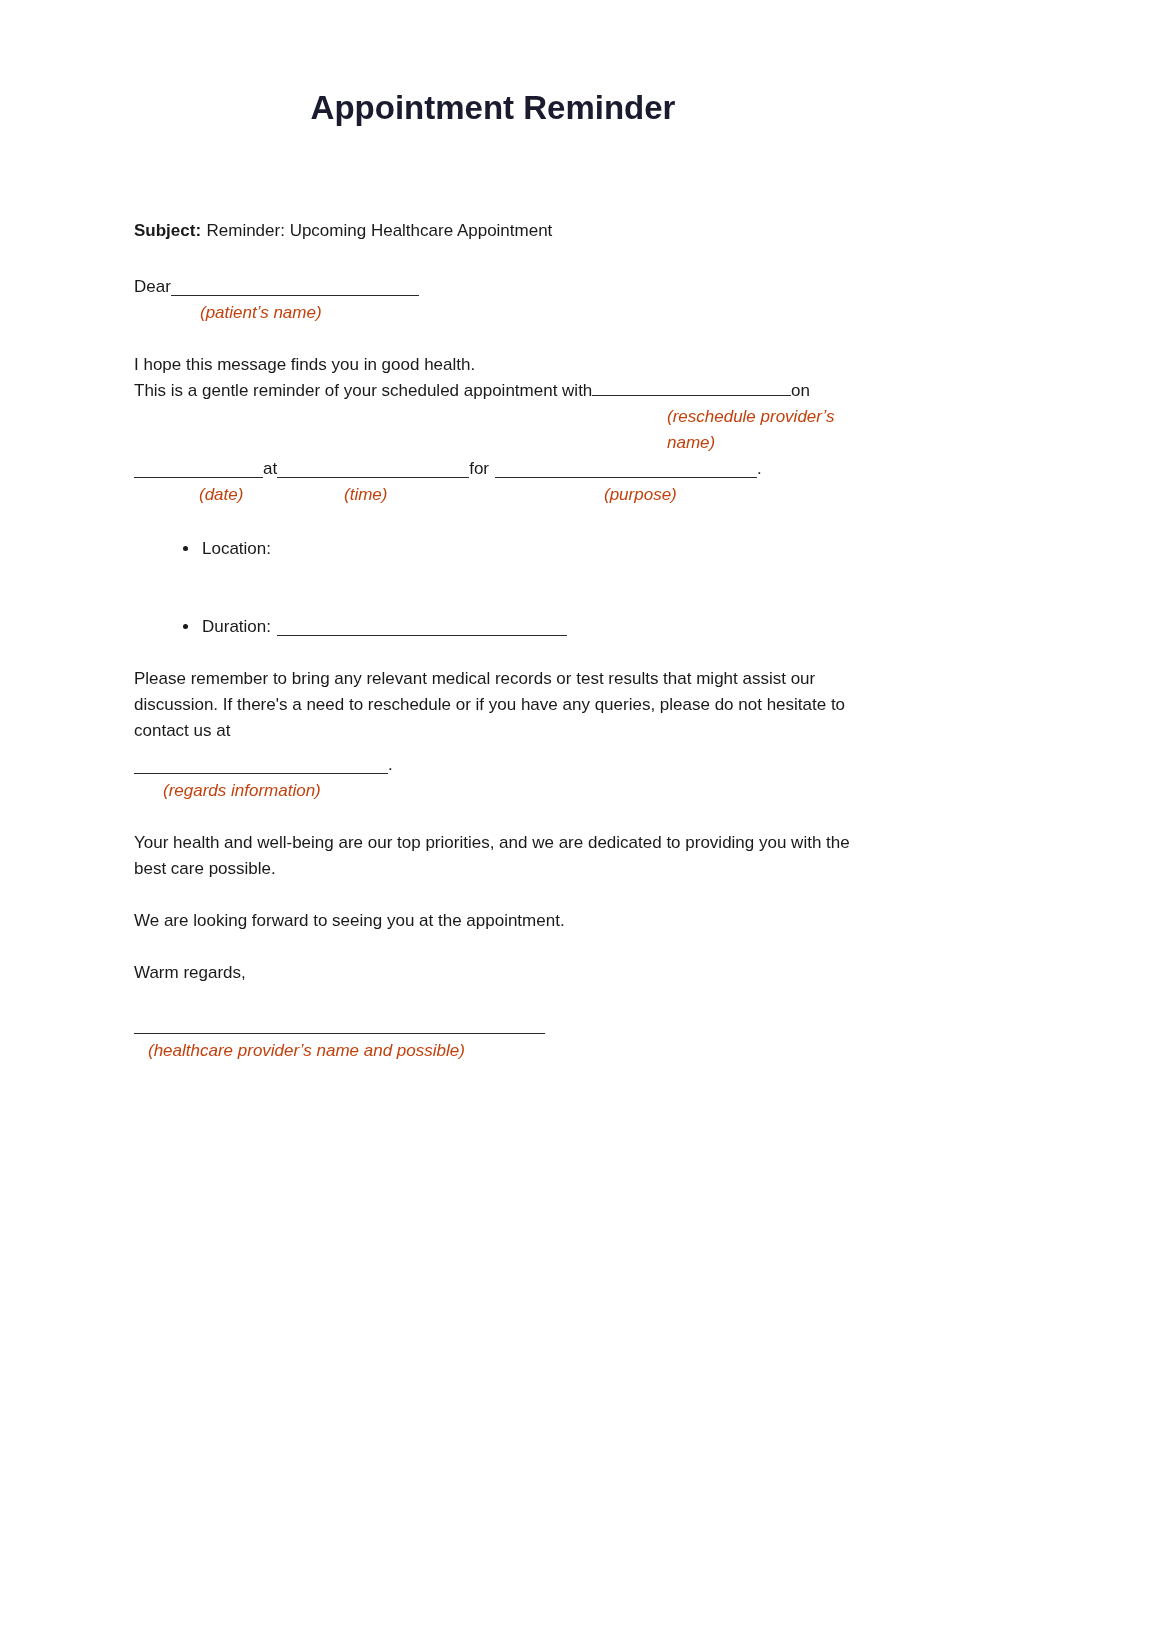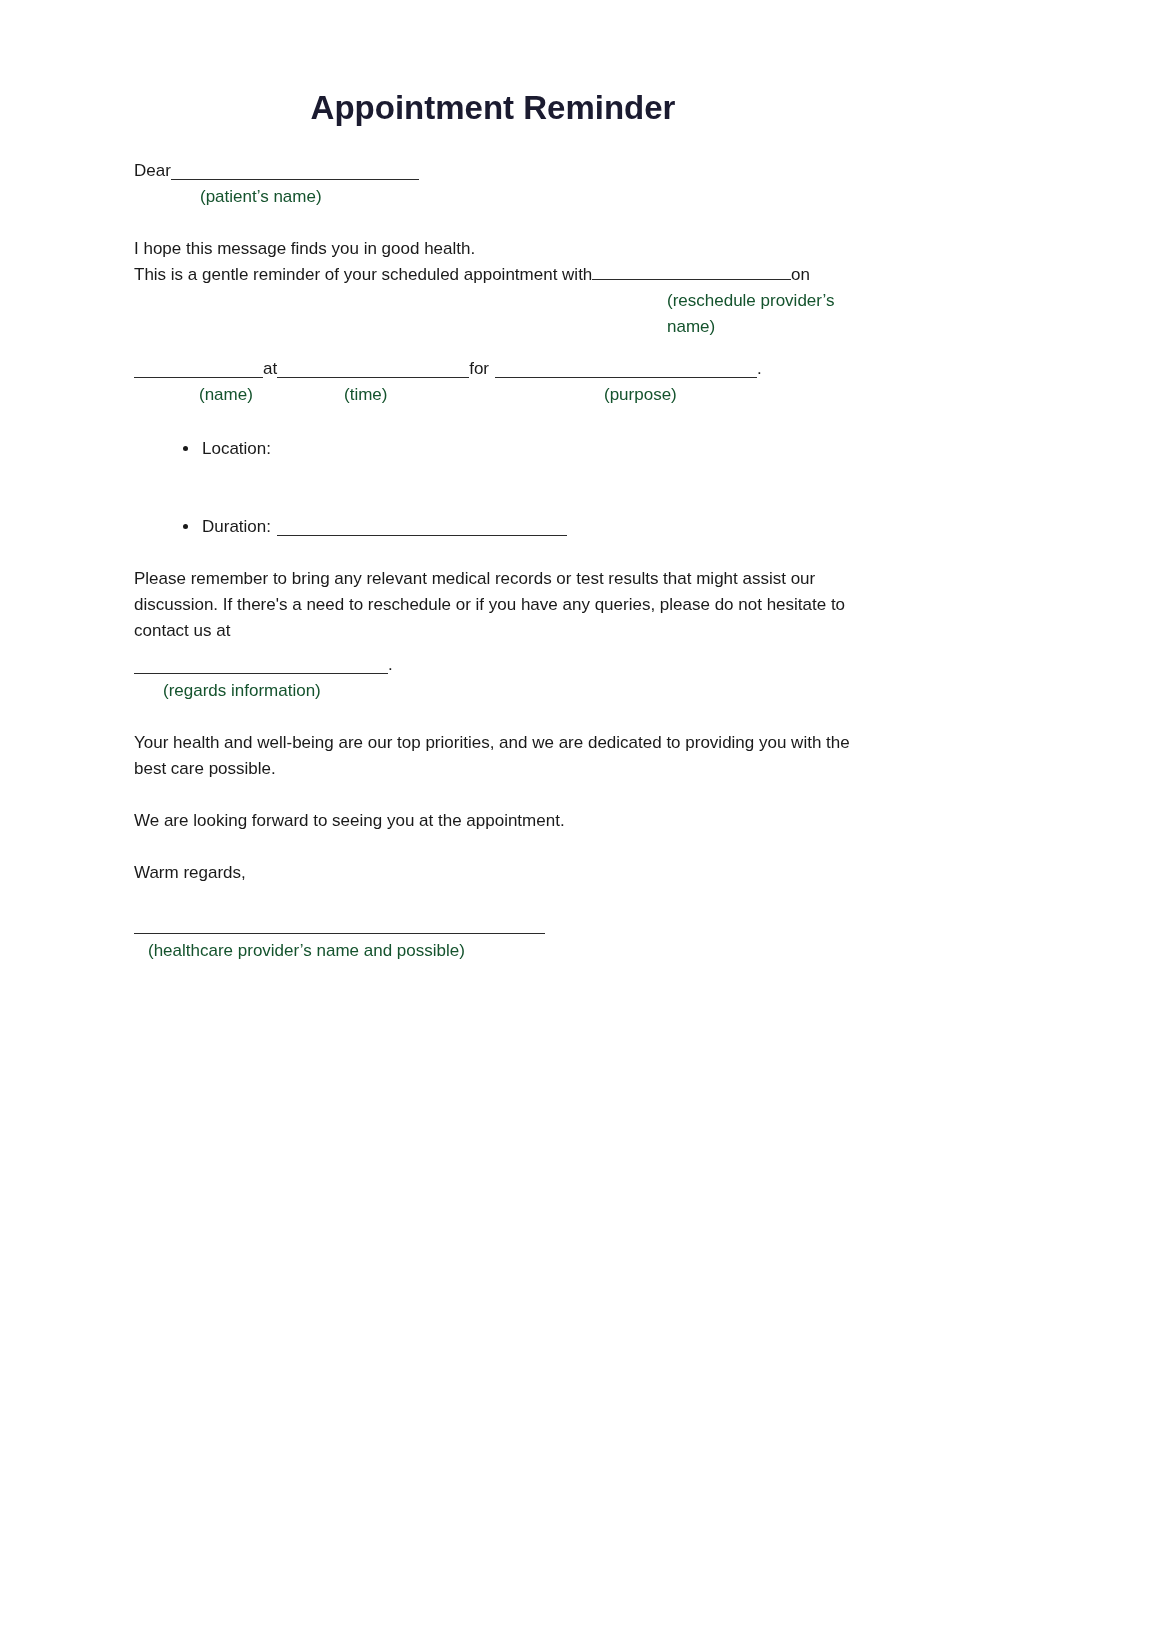--- a/index.html
+++ b/index.html
@@ -27,32 +27,33 @@
     line-height: 40px;
     font-weight: bold;
     color: #1b1b30;
     letter-spacing: 0;
   }
   p { margin: 0; }
   .subject-line { margin-top: 90px; }
   .subject-label { font-weight: bold; margin-right: 0.32em; }
   .dear-line { margin-top: 30px; }
   .hint {
-    color: #14532d;
+    font-style: italic;
+    color: #c2410c;
   }
   .patient-hint { padding-left: 66px; }
   .intro-line1 { margin-top: 26px; }
   .reminder-line {
     display: flex;
     align-items: baseline;
     margin-right: 42px;
     white-space: nowrap;
   }
   .provider-hint { padding-left: 533px; }
-  .schedule-line { margin-top: 16px; white-space: nowrap; }
+  .schedule-line { margin-top: 0; white-space: nowrap; }
   .schedule-hints {
     position: relative;
     height: 26px;
   }
   .schedule-hints .hint { position: absolute; top: 0; }
   .hint-date { left: 65px; }
   .hint-time { left: 210px; }
   .hint-purpose { left: 470px; }
   ul.bullet-list {
     margin: 28px 0 0 0;
@@ -81,39 +82,40 @@
   .w-signature { width: 411px; }
   .for-word { margin-right: 6px; }
 </style>
 </head>
 <body>
 
 <div class="page">
 
   <h1 class="doc-title">Appointment Reminder</h1>
 
+  <p class="subject-line"><span class="subject-label">Subject:</span><span>Reminder: Upcoming Healthcare Appointment</span></p>
 
   <p class="dear-line"><span>Dear</span><span class="blank w-dear"></span></p>
 
   <p class="hint patient-hint">(patient’s name)</p>
 
   <p class="intro-line1">I hope this message finds you in good health.</p>
 
   <div class="reminder-line">
       <span>This is a gentle reminder of your scheduled appointment with</span>
       <span class="blank fill"></span>
       <span>on</span>
     </div>
 
   <p class="hint provider-hint">(reschedule provider’s name)</p>
 
   <div class="schedule-line"><span class="blank w-date"></span><span>at</span><span class="blank w-time"></span><span class="for-word">for</span><span class="blank w-purpose"></span><span>.</span></div>
 
   <div class="schedule-hints">
-    <span class="hint hint-date">(name)</span>
+    <span class="hint hint-date">(date)</span>
     <span class="hint hint-time">(time)</span>
     <span class="hint hint-purpose">(purpose)</span>
   </div>
 
   <ul class="bullet-list">
     <li><span>Location:</span></li>
     <li><span>Duration:</span><span class="blank w-duration"></span></li>
   </ul>
 
   <p class="para">Please remember to bring any relevant medical records or test results that might assist our discussion. If there's a need to reschedule or if you have any queries, please do not hesitate to contact us at</p>

